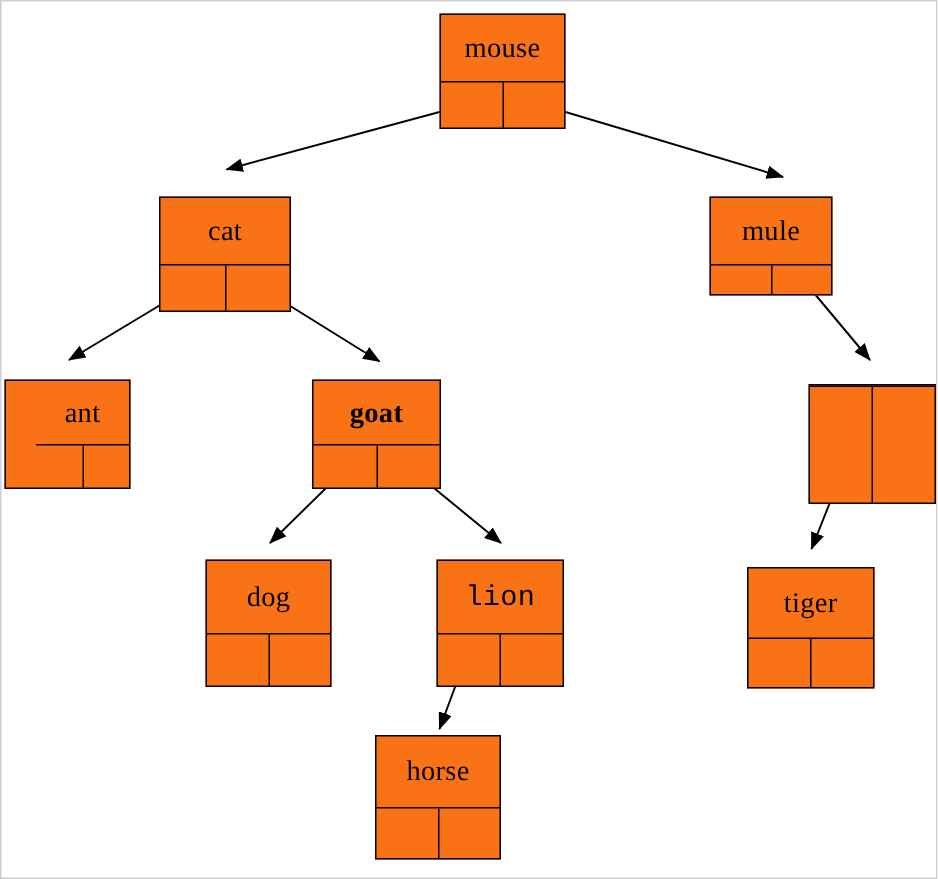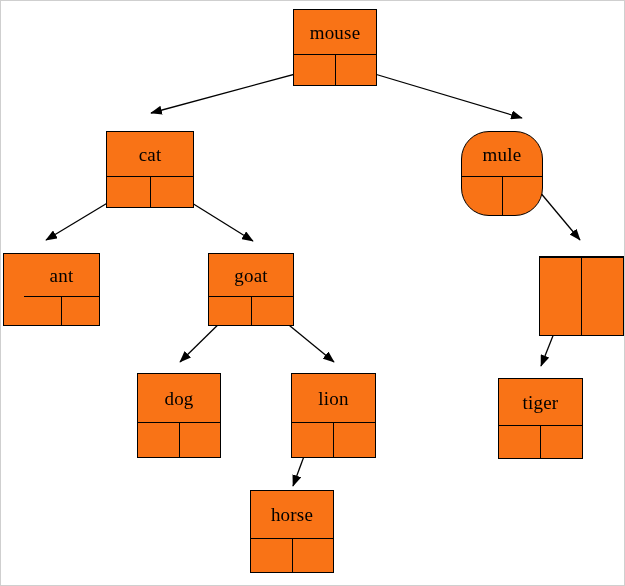--- a/index.html
+++ b/index.html
@@ -90,56 +90,56 @@
           <div class="ptr-cell right"></div>
         </div>
       </div>
       <div class="node" style="left: 105px; top: 130px; width: 88px; height: 77px;">
         <div class="node-label" style="height: 44px;">cat</div>
         <div class="node-ptrs">
           <div class="ptr-cell left"></div>
           <div class="ptr-cell right"></div>
         </div>
       </div>
-      <div class="node" style="left: 460px; top: 130px; width: 82px; height: 85px; border-radius: 28px;">
+      <div class="node" style="left: 472px; top: 130px; width: 82px; height: 66px;">
         <div class="node-label" style="height: 44px;">mule</div>
         <div class="node-ptrs">
           <div class="ptr-cell left"></div>
           <div class="ptr-cell right"></div>
         </div>
       </div>
-      <div class="node" style="left: 2px; top: 252px; width: 97px; height: 73px; padding-left: 20px;">
+      <div class="node" style="left: 2px; top: 252px; width: 84px; height: 73px; padding-left: 20px;">
         <div class="node-label" style="height: 42px;">ant</div>
         <div class="node-ptrs">
           <div class="ptr-cell left"></div>
           <div class="ptr-cell right"></div>
         </div>
       </div>
       <div class="node" style="left: 207px; top: 252px; width: 86px; height: 73px;">
-        <div class="node-label" style="height: 42px;">goat</div>
+        <div class="node-label" style="height: 42px; font-weight: bold;">goat</div>
         <div class="node-ptrs">
           <div class="ptr-cell left"></div>
           <div class="ptr-cell right"></div>
         </div>
       </div>
       <div class="node" style="left: 538px; top: 255px; width: 85px; height: 80px;">
         <div class="node-ptrs">
           <div class="ptr-cell left"></div>
           <div class="ptr-cell right"></div>
         </div>
       </div>
       <div class="node" style="left: 136px; top: 372px; width: 84px; height: 85px;">
         <div class="node-label" style="height: 48px;">dog</div>
         <div class="node-ptrs">
           <div class="ptr-cell left"></div>
           <div class="ptr-cell right"></div>
         </div>
       </div>
       <div class="node" style="left: 290px; top: 372px; width: 85px; height: 85px;">
-        <div class="node-label" style="height: 48px;">lion</div>
+        <div class="node-label" style="height: 48px; font-family: Liberation Mono, monospace;">lion</div>
         <div class="node-ptrs">
           <div class="ptr-cell left"></div>
           <div class="ptr-cell right"></div>
         </div>
       </div>
       <div class="node" style="left: 497px; top: 377px; width: 85px; height: 81px;">
         <div class="node-label" style="height: 46px;">tiger</div>
         <div class="node-ptrs">
           <div class="ptr-cell left"></div>
           <div class="ptr-cell right"></div>

